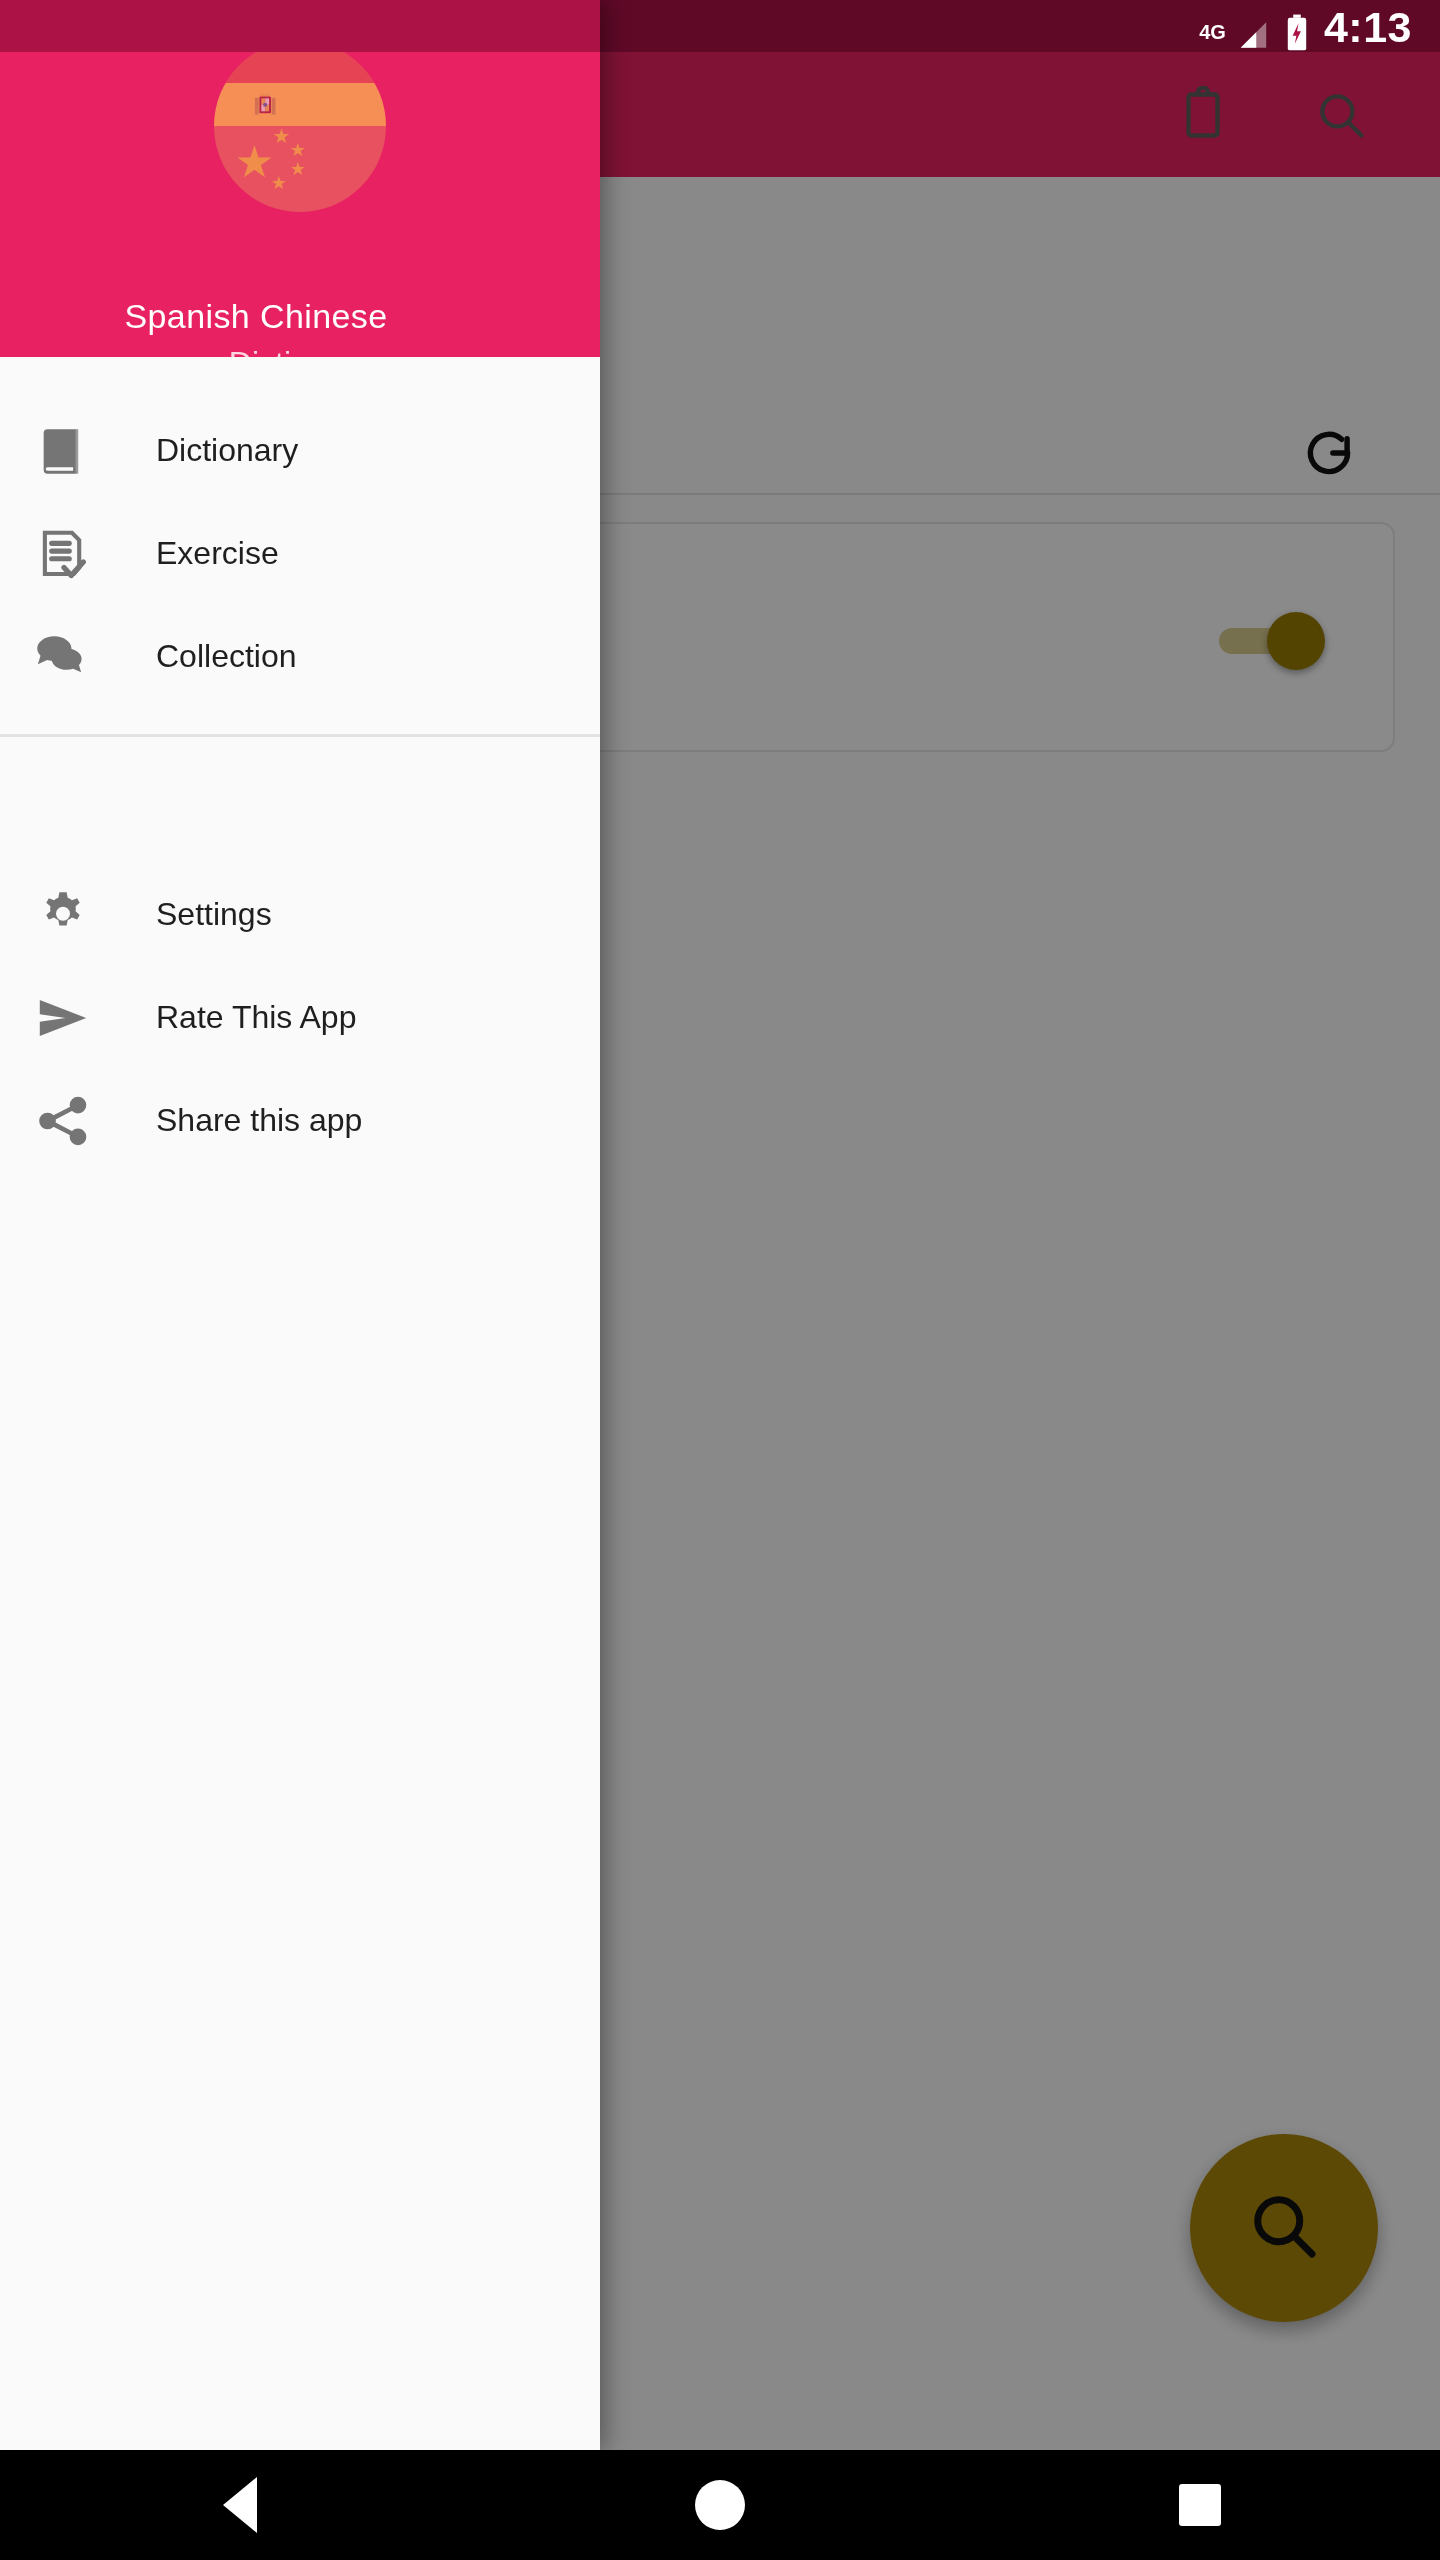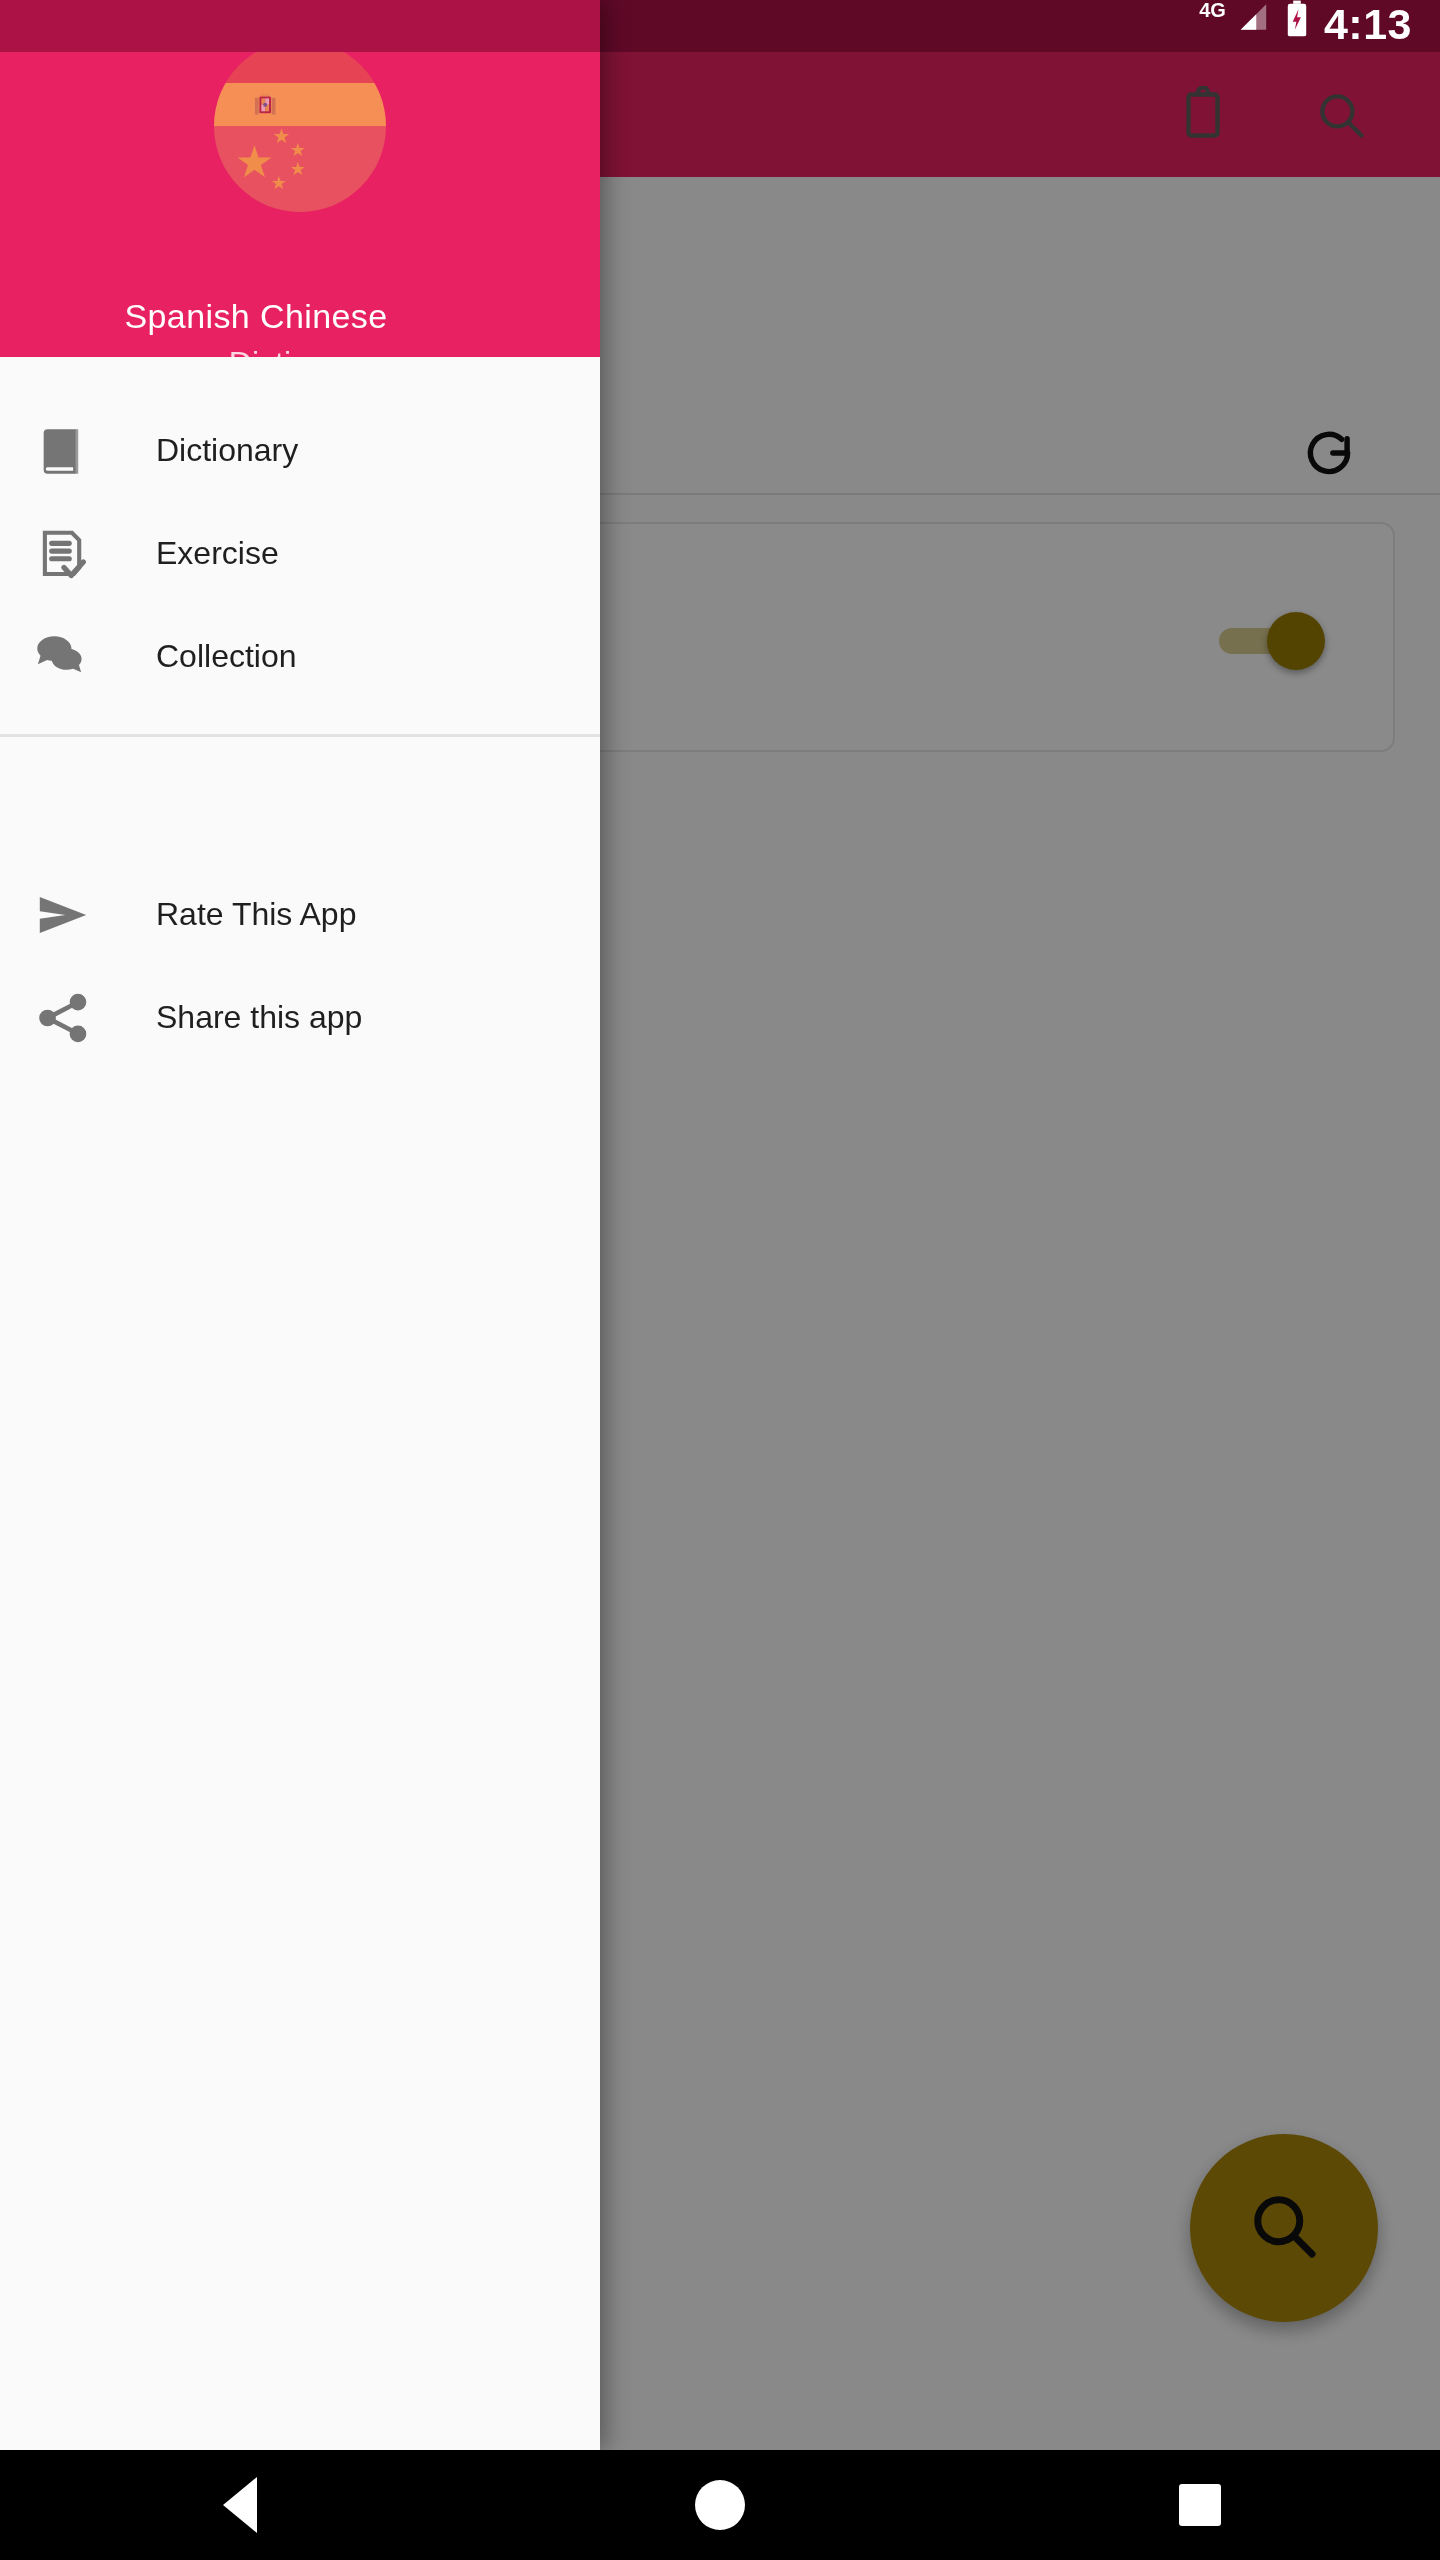--- a/index.html
+++ b/index.html
@@ -149,21 +149,21 @@
     border-top:28px solid transparent;
     border-bottom:28px solid transparent;
     border-right:34px solid #ffffff;
   }
   .nav-home { width:50px; height:50px; border-radius:50%; background:#ffffff; }
   .nav-recents { width:42px; height:42px; background:#ffffff; border-radius:3px; }
 
   
   #statusbar-right {
     position:absolute; right:0; top:0; width:360px; height:52px;
-    display:flex; align-items:flex-start; justify-content:flex-end;
+    display:flex; align-items:flex-end; justify-content:flex-end;
     padding-right:28px; gap:14px; z-index:50;
     color:#ffffff;
   }
   .sb-4g { font-size:20px; font-weight:700; line-height:1; margin-right:-6px; margin-bottom:10px; }
   .sb-signal { width:36px; height:34px; position:relative; }
   .sb-battery { width:26px; height:38px; position:relative; }
   .sb-time { font-size:43px; font-weight:700; letter-spacing:.5px; }
 </style>
 </head>
 <body>
@@ -284,20 +284,29 @@
           </svg>
         </span>
         <span class="menu-label">Collection</span>
       </div>
     </div>
 
     <div class="menu-divider"></div>
 
     <div class="menu-group-2">
 
+      <div class="menu-item">
+        <span class="menu-icon">
+          <svg viewBox="0 0 24 24" width="58" height="58" fill="#757575">
+            <path d="M12 2.6 l1.5 .0 l.45 2.25 a7 7 0 0 1 1.75 1.02 l2.16 -.8 l1.05 1.82 l-1.7 1.53 a7 7 0 0 1 0 2.06 l1.7 1.53 l-1.05 1.82 l-2.16 -.8 a7 7 0 0 1 -1.75 1.02 l-.45 2.25 h-3 l-.45 -2.25 a7 7 0 0 1 -1.75 -1.02 l-2.16 .8 l-1.05 -1.82 l1.7 -1.53 a7 7 0 0 1 0 -2.06 l-1.7 -1.53 l1.05 -1.82 l2.16 .8 a7 7 0 0 1 1.75 -1.02 l.45 -2.25 z"></path>
+            <circle cx="12" cy="11.5" r="2.9" fill="#fafafa"></circle>
+          </svg>
+        </span>
+        <span class="menu-label">Settings</span>
+      </div>
 
       <div class="menu-item">
         <span class="menu-icon">
           <svg viewBox="0 0 24 24" width="58" height="58" fill="#757575">
             <path d="M2.4 4.6 L21.6 12 L2.4 19.4 L2.4 13.6 L13 12 L2.4 10.4 z"></path>
           </svg>
         </span>
         <span class="menu-label">Rate This App</span>
       </div>
 

